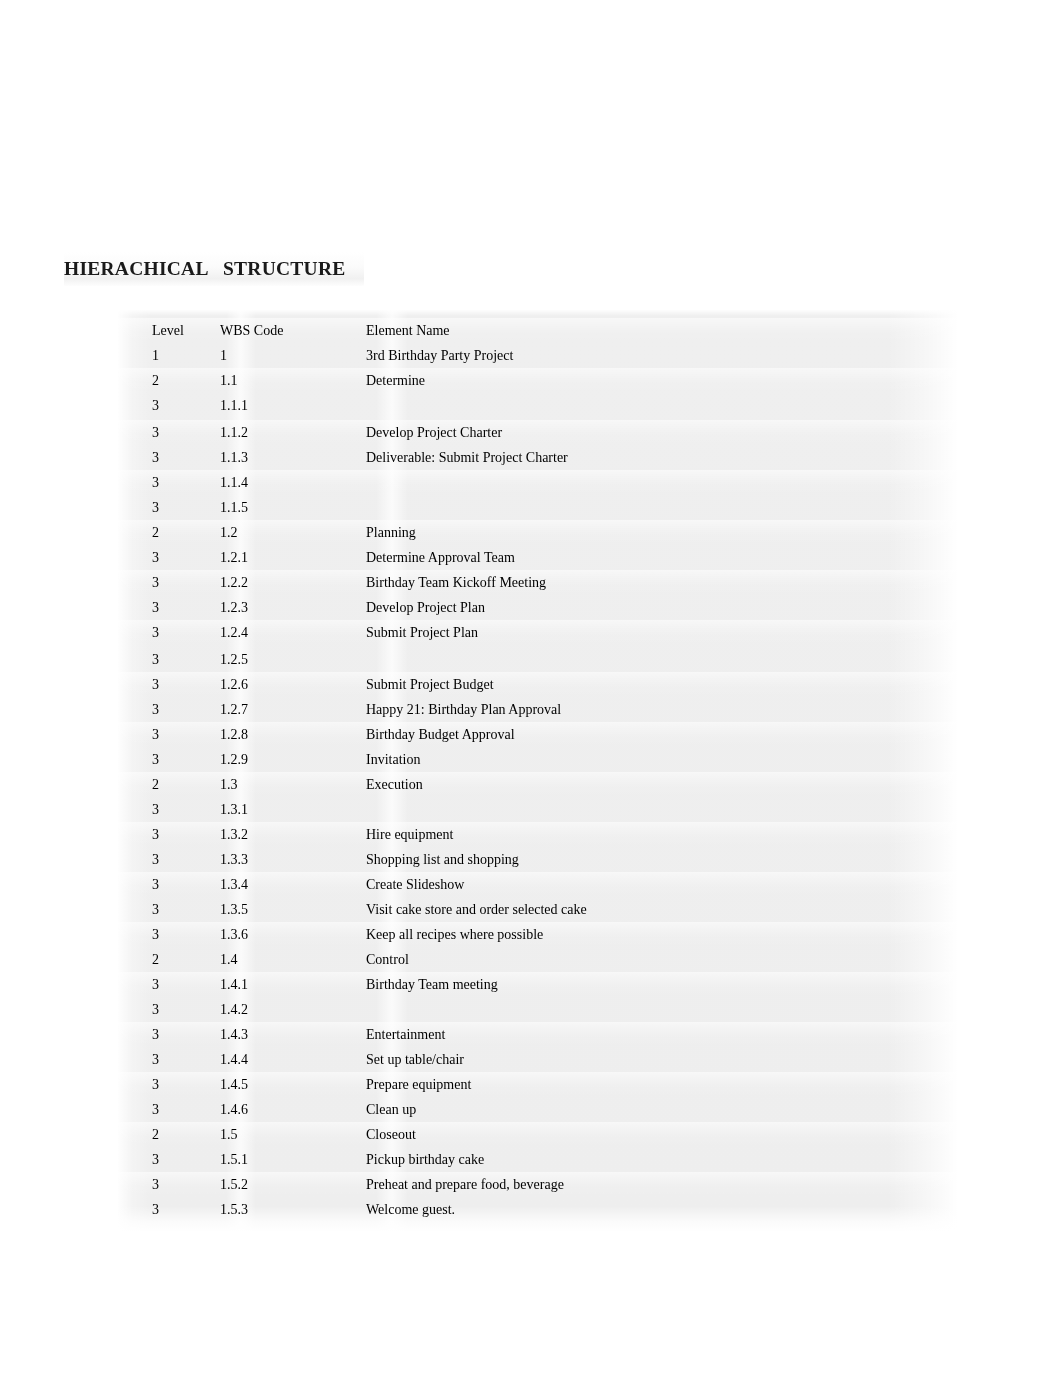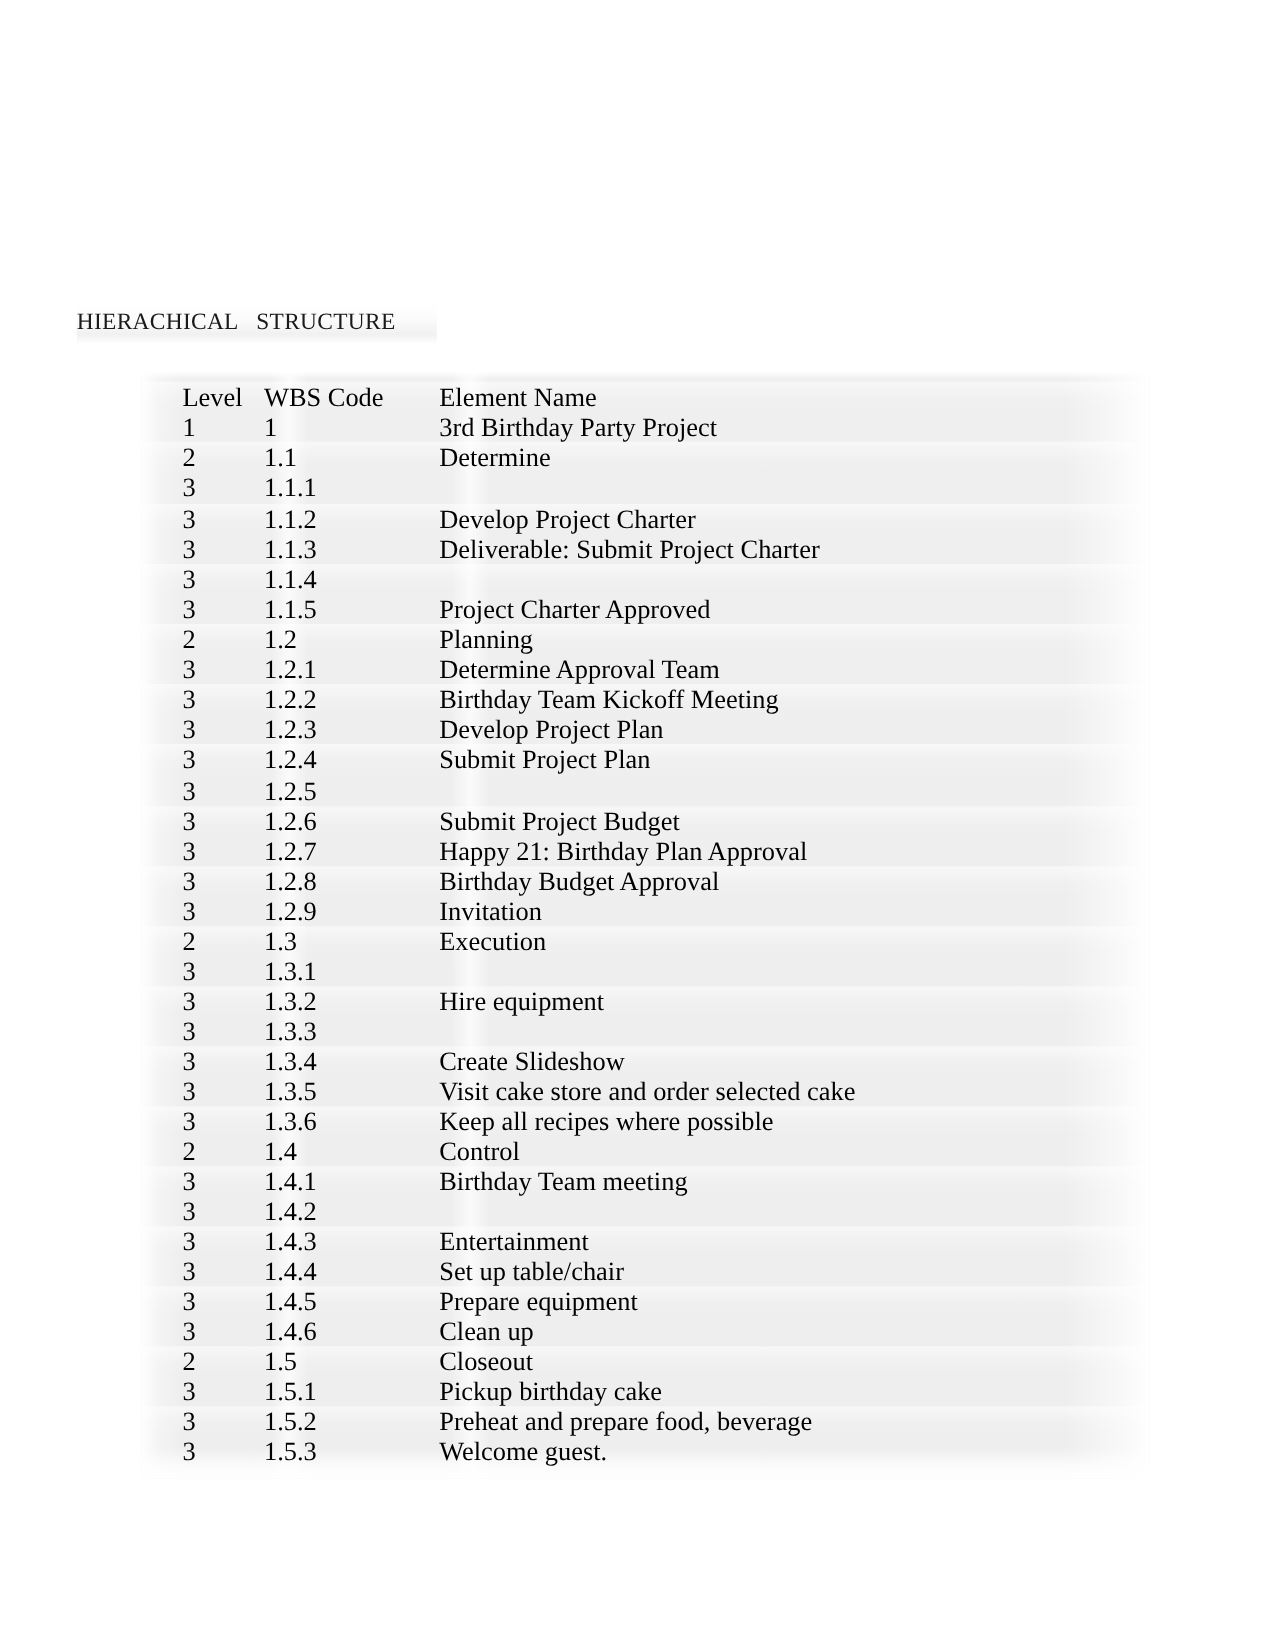--- a/index.html
+++ b/index.html
@@ -37,20 +37,21 @@
         rgba(248,248,248,0.25) 100%);
     border-radius: 1px;
   }
   .doc-title {
     position: relative;
     font-size: 19.5px;
     line-height: 34px;
     letter-spacing: 0.25px;
     white-space: pre;
     color: #1a1a1a;
+    font-weight: bold;
   }
 
   
   .table-panel {
     position: absolute;
     left: 118px;
     top: 310px;
     width: 840px;
     height: 922px;
   }
@@ -114,21 +115,21 @@
     position: absolute;
     left: 0;
     top: 8px;
     right: 0;
   }
   .row {
     position: relative;
     height: 25px;
     display: flex;
     align-items: flex-start;
-    font-size: 22px;
+    font-size: 14px;
     line-height: 25px;
     white-space: pre;
   }
   
   .row:nth-child(odd)::before {
     content: "";
     position: absolute;
     left: 0; right: 0; top: 0; bottom: 0;
     background: linear-gradient(180deg,
       rgba(255,255,255,0.55) 0%,
@@ -168,35 +169,35 @@
       <span class="cell c-wbs">WBS Code</span>
       <span class="cell c-name">Element Name</span>
     </div>
 
   <div class="row"><span class="cell c-level">1</span><span class="cell c-wbs">1</span><span class="cell c-name">3rd Birthday Party Project</span></div>
       <div class="row"><span class="cell c-level">2</span><span class="cell c-wbs">1.1</span><span class="cell c-name">Determine</span></div>
       <div class="row gap-after"><span class="cell c-level">3</span><span class="cell c-wbs">1.1.1</span></div>
       <div class="row"><span class="cell c-level">3</span><span class="cell c-wbs">1.1.2</span><span class="cell c-name">Develop Project Charter</span></div>
       <div class="row"><span class="cell c-level">3</span><span class="cell c-wbs">1.1.3</span><span class="cell c-name">Deliverable: Submit Project Charter</span></div>
       <div class="row"><span class="cell c-level">3</span><span class="cell c-wbs">1.1.4</span></div>
-      <div class="row"><span class="cell c-level">3</span><span class="cell c-wbs">1.1.5</span><span class="cell c-name">Project Charter Approved</span></div>
+      <div class="row"><span class="cell c-level">3</span><span class="cell c-wbs">1.1.5</span></div>
       <div class="row"><span class="cell c-level">2</span><span class="cell c-wbs">1.2</span><span class="cell c-name">Planning</span></div>
       <div class="row"><span class="cell c-level">3</span><span class="cell c-wbs">1.2.1</span><span class="cell c-name">Determine Approval Team</span></div>
       <div class="row"><span class="cell c-level">3</span><span class="cell c-wbs">1.2.2</span><span class="cell c-name">Birthday Team Kickoff Meeting</span></div>
       <div class="row"><span class="cell c-level">3</span><span class="cell c-wbs">1.2.3</span><span class="cell c-name">Develop Project Plan</span></div>
       <div class="row gap-after"><span class="cell c-level">3</span><span class="cell c-wbs">1.2.4</span><span class="cell c-name">Submit Project Plan</span></div>
       <div class="row"><span class="cell c-level">3</span><span class="cell c-wbs">1.2.5</span></div>
       <div class="row"><span class="cell c-level">3</span><span class="cell c-wbs">1.2.6</span><span class="cell c-name">Submit Project Budget</span></div>
       <div class="row"><span class="cell c-level">3</span><span class="cell c-wbs">1.2.7</span><span class="cell c-name">Happy 21: Birthday Plan Approval</span></div>
       <div class="row"><span class="cell c-level">3</span><span class="cell c-wbs">1.2.8</span><span class="cell c-name">Birthday Budget Approval</span></div>
       <div class="row"><span class="cell c-level">3</span><span class="cell c-wbs">1.2.9</span><span class="cell c-name">Invitation</span></div>
       <div class="row"><span class="cell c-level">2</span><span class="cell c-wbs">1.3</span><span class="cell c-name">Execution</span></div>
       <div class="row"><span class="cell c-level">3</span><span class="cell c-wbs">1.3.1</span></div>
       <div class="row"><span class="cell c-level">3</span><span class="cell c-wbs">1.3.2</span><span class="cell c-name">Hire equipment</span></div>
-      <div class="row"><span class="cell c-level">3</span><span class="cell c-wbs">1.3.3</span></div>
+      <div class="row"><span class="cell c-level">3</span><span class="cell c-wbs">1.3.3</span><span class="cell c-name">Shopping list and shopping</span></div>
       <div class="row"><span class="cell c-level">3</span><span class="cell c-wbs">1.3.4</span><span class="cell c-name">Create Slideshow</span></div>
       <div class="row"><span class="cell c-level">3</span><span class="cell c-wbs">1.3.5</span><span class="cell c-name">Visit cake store and order selected cake</span></div>
       <div class="row"><span class="cell c-level">3</span><span class="cell c-wbs">1.3.6</span><span class="cell c-name">Keep all recipes where possible</span></div>
       <div class="row"><span class="cell c-level">2</span><span class="cell c-wbs">1.4</span><span class="cell c-name">Control</span></div>
       <div class="row"><span class="cell c-level">3</span><span class="cell c-wbs">1.4.1</span><span class="cell c-name">Birthday Team meeting</span></div>
       <div class="row"><span class="cell c-level">3</span><span class="cell c-wbs">1.4.2</span></div>
       <div class="row"><span class="cell c-level">3</span><span class="cell c-wbs">1.4.3</span><span class="cell c-name">Entertainment</span></div>
       <div class="row"><span class="cell c-level">3</span><span class="cell c-wbs">1.4.4</span><span class="cell c-name">Set up table/chair</span></div>
       <div class="row"><span class="cell c-level">3</span><span class="cell c-wbs">1.4.5</span><span class="cell c-name">Prepare equipment</span></div>
       <div class="row"><span class="cell c-level">3</span><span class="cell c-wbs">1.4.6</span><span class="cell c-name">Clean up</span></div>

